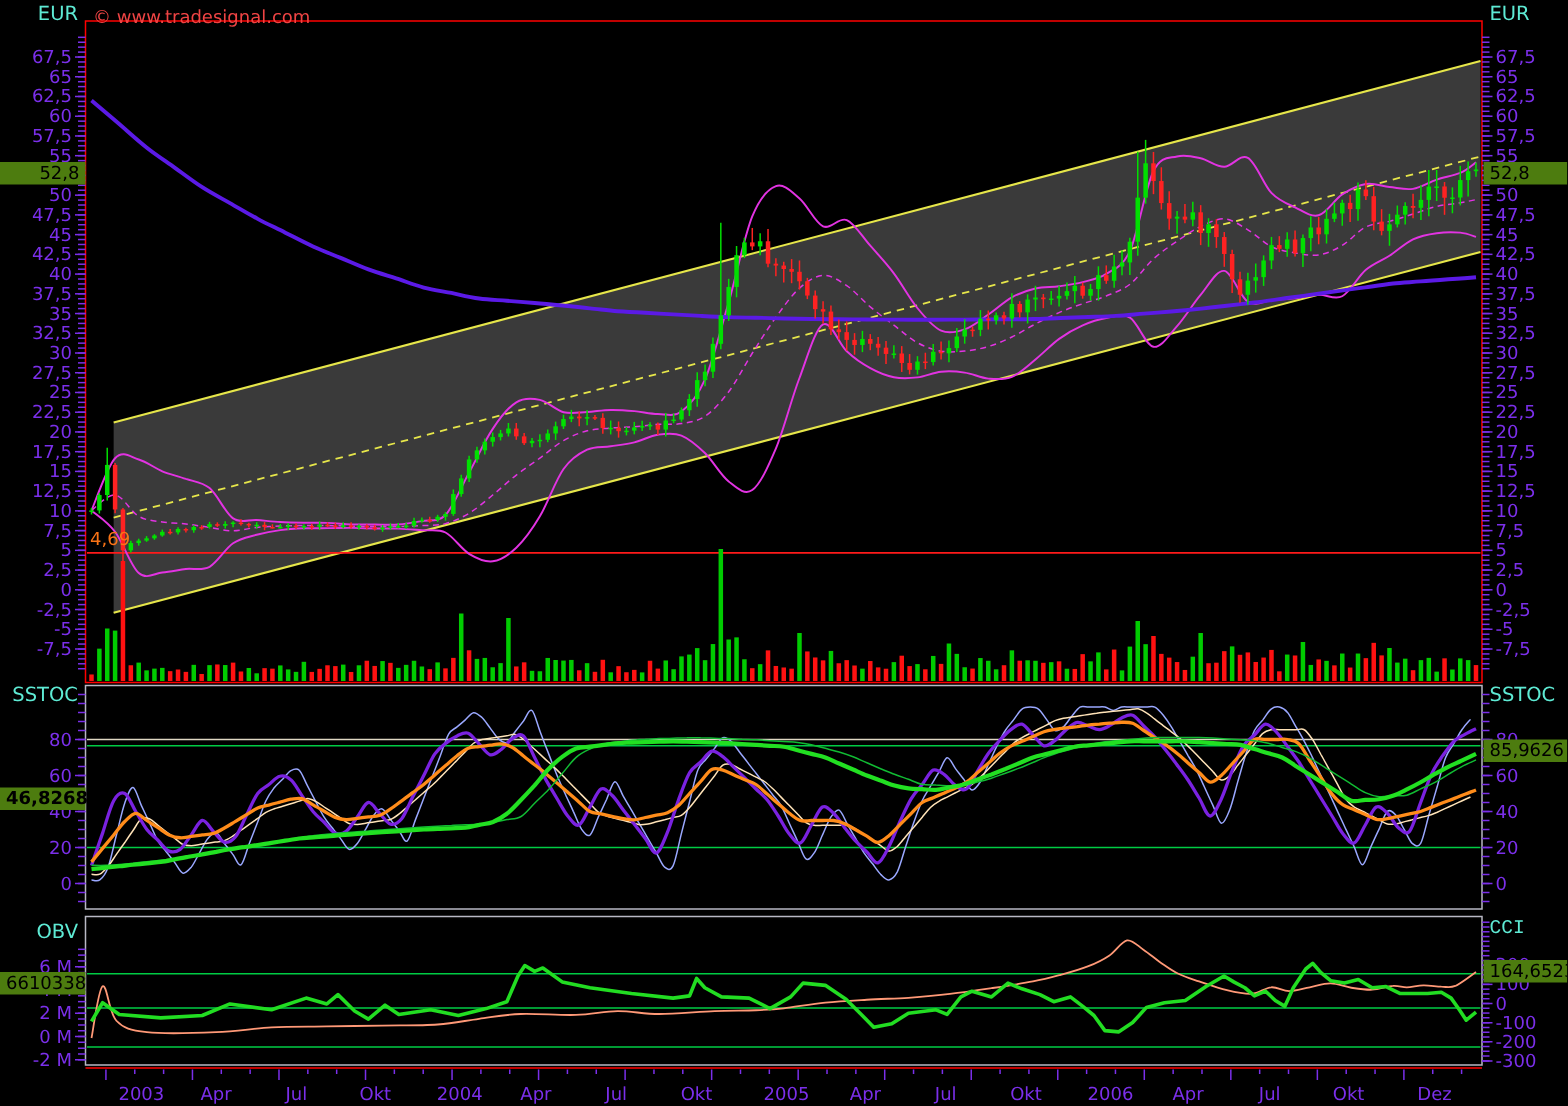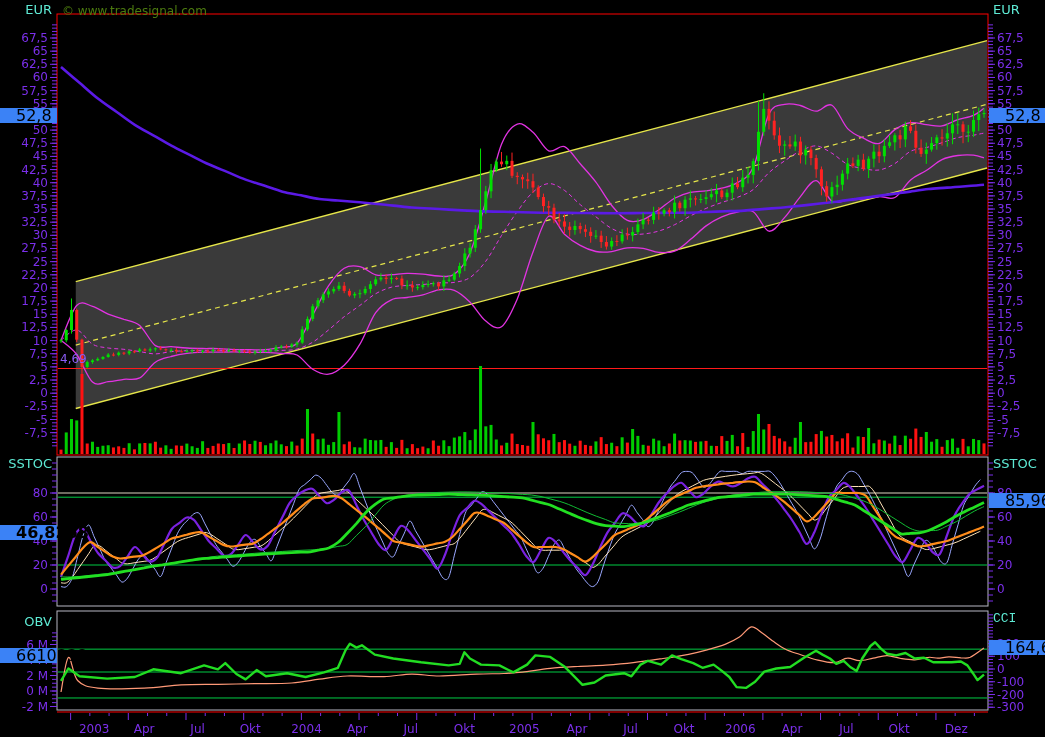--- a/index.html
+++ b/index.html
@@ -1,31 +1,31 @@
 <!DOCTYPE html>
 <html><head>
 <meta charset="utf-8">
 <style>
   html,body{margin:0;padding:0;background:#000;}
   .stage{position:relative;width:1045px;height:737px;background:#000;overflow:hidden;
          font-family:"DejaVu Sans",sans-serif;}
   svg{position:absolute;left:0;top:0;}
   .lbl{position:absolute;color:#5eead4;font-size:13px;line-height:13px;z-index:3;}
   .lbl.ra{left:0;width:52px;text-align:right;}
-  .hl{position:absolute;background:#3b82f6;color:#000;font-size:16px;line-height:15px;height:15px;
-      padding:0 16px;box-sizing:border-box;z-index:5;}
+  .hl{position:absolute;background:#4d7c0f;color:#000;font-size:12px;line-height:15px;height:15px;
+      padding:0 4px;box-sizing:border-box;z-index:5;}
   .hl.left{left:0;width:57px;text-align:right;}
   .hl.right{left:989px;width:56px;text-align:left;}
   #hl-main-left,#hl-main-right{top:108px;}
   #hl-sstoc-left{top:525px;font-weight:bold;}
   #hl-sstoc-right{top:478px;margin-top:15px;}
   #hl-obv-left{top:632px;margin-top:16px;}
   #hl-cci-right{top:640px;}
-  #cr{position:absolute;left:62px;top:4px;color:#4d7c0f;font-size:12px;z-index:3;}
-  #lvl-label{position:absolute;left:60px;top:352px;color:#8b5cf6;font-size:12px;z-index:4;}
+  #cr{position:absolute;left:62px;top:4px;color:#ef4444;font-size:12px;z-index:3;}
+  #lvl-label{position:absolute;left:60px;top:352px;color:#f97316;font-size:12px;z-index:4;}
   #eur-l{top:3px;} #eur-r{left:993px;top:3px;}
   #sstoc-l{top:457px;} #sstoc-r{left:993px;top:457px;}
   #obv-l{top:615px;} #cci-r{left:993px;top:612px;font-family:Liberation Mono, monospace;}
 </style>
 </head>
 <body>
 
 <div class="stage">
   <svg id="cv" width="1045" height="737">
       <g>

